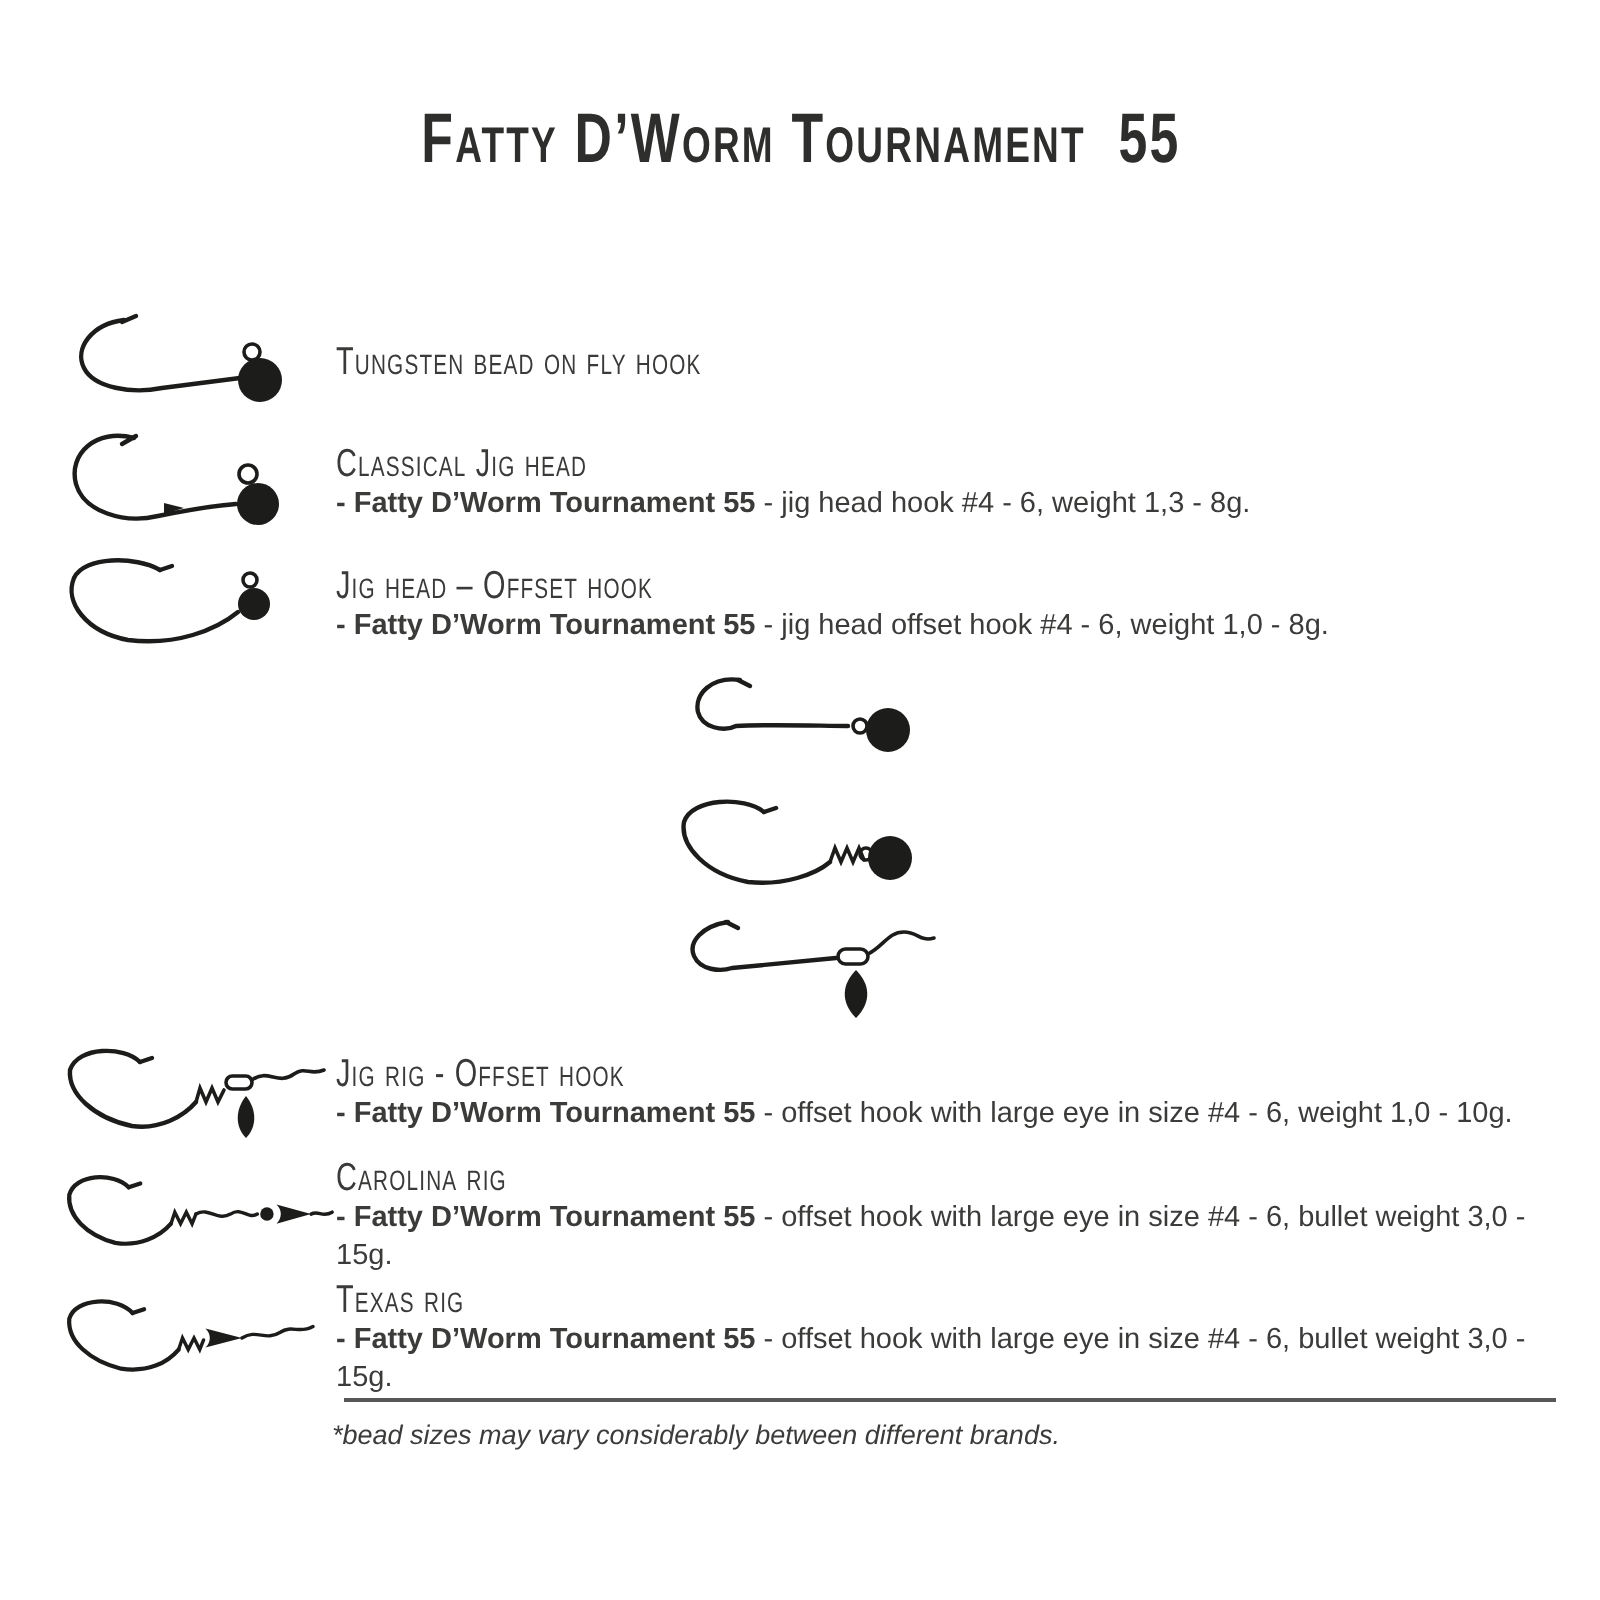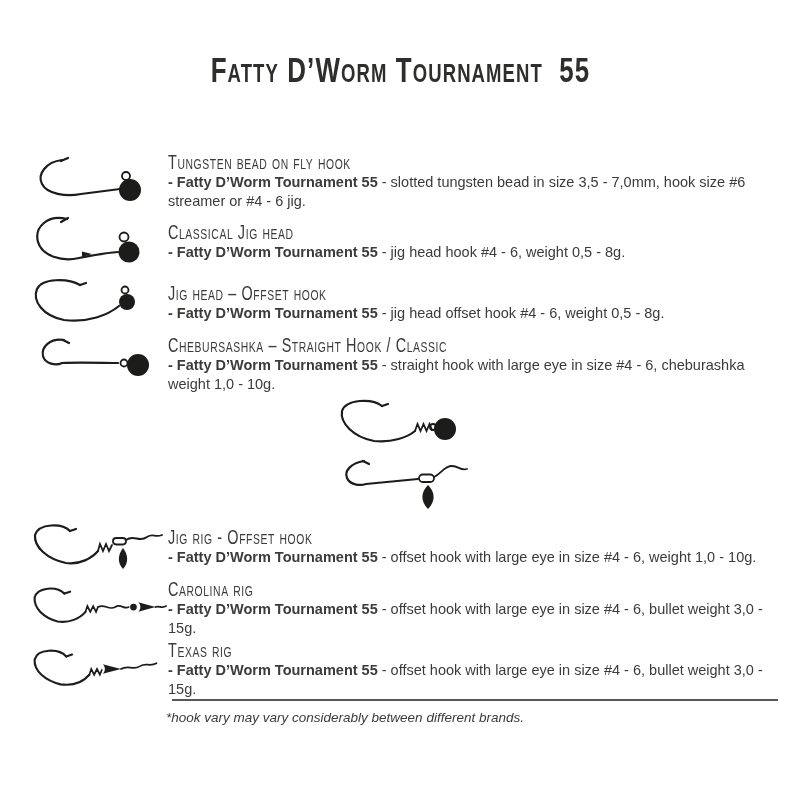--- a/index.html
+++ b/index.html
@@ -50,67 +50,62 @@
       <div class="illus">
         <svg width="140" height="56" viewBox="0 0 140 56">
           <path class="ink" d="M35,8 l7,-3"></path>
           <path class="ink" d="M36,7 C20,9 11,21 16,31 C21,41 40,44 55,41 L94,36"></path>
           <circle class="ink-thin" cx="100" cy="23" r="4"></circle>
           <circle class="ink-fill" cx="104" cy="37" r="11"></circle>
         </svg>
       </div>
       <div class="row-text">
         <span class="row-heading">Tungsten bead on fly hook</span><br>
-        <span class="row-desc"><span class="product">- Fatty D’Worm Tournament 55</span><span> - slotted tungsten bead in size 3,5 - 7,0mm, hook size #6 streamer or #4 - 6 jig.</span></span>
       </div>
     </div>
 
     <div class="row">
       <div class="illus">
         <svg width="140" height="56" viewBox="0 0 140 56">
           <path class="ink" d="M42,4 l-7,4"></path>
           <path class="ink" d="M41,5 C22,0 8,13 12,28 C16,42 36,48 53,44 C68,41 80,39 92,38"></path>
           <path class="ink-fill" d="M56,43 l10,-3 l-10,-2.5 z"></path>
           <circle class="ink-thin" cx="98" cy="23" r="4.5"></circle>
           <circle class="ink-fill" cx="103" cy="38" r="10.5"></circle>
         </svg>
       </div>
       <div class="row-text">
         <span class="row-heading">Classical Jig head</span><br>
-        <span class="row-desc"><span class="product">- Fatty D’Worm Tournament 55</span><span> - jig head hook #4 - 6, weight 0,5 - 8g.</span></span>
+        <span class="row-desc"><span class="product">- Fatty D’Worm Tournament 55</span><span> - jig head hook #4 - 6, weight 1,3 - 8g.</span></span>
       </div>
     </div>
 
     <div class="row">
       <div class="illus">
         <svg width="140" height="56" viewBox="0 0 140 56">
           <path class="ink" d="M54,10 l6,-2"></path>
           <path class="ink" d="M54,10 C42,3 16,3 11,14 C6,26 17,41 38,45 C62,48 82,40 93,31"></path>
           <circle class="ink-thin" cx="99" cy="15" r="3.5"></circle>
           <circle class="ink-fill" cx="101" cy="27" r="8"></circle>
         </svg>
       </div>
       <div class="row-text">
         <span class="row-heading">Jig head – Offset hook</span><br>
-        <span class="row-desc"><span class="product">- Fatty D’Worm Tournament 55</span><span> - jig head offset hook #4 - 6, weight 0,5 - 8g.</span></span>
+        <span class="row-desc"><span class="product">- Fatty D’Worm Tournament 55</span><span> - jig head offset hook #4 - 6, weight 1,0 - 8g.</span></span>
       </div>
     </div>
 
     <div class="row">
       <div class="illus">
         <svg width="140" height="56" viewBox="0 0 140 56">
           <path class="ink" d="M37,4 l6,3"></path>
           <path class="ink" d="M38,4 C24,2 15,11 17,20 C19,28 30,30 36,27 C52,26 80,27 92,27"></path>
           <circle class="ink-thin" cx="98" cy="27" r="3.5"></circle>
           <circle class="ink-fill" cx="112" cy="29" r="11"></circle>
         </svg>
-      </div>
-      <div class="row-text">
-        <span class="row-heading">Chebursashka – Straight Hook / Classic</span><br>
-        <span class="row-desc"><span class="product">- Fatty D’Worm Tournament 55</span><span> - straight hook with large eye in size #4 - 6, cheburashka weight 1,0 - 10g.</span></span>
       </div>
     </div>
 
     <div class="row">
       <div class="illus">
         <svg width="140" height="56" viewBox="0 0 140 56">
           <path class="ink" d="M50,9 l6,-2"></path>
           <path class="ink" d="M50,9 C40,1 14,2 10,14 C8,26 21,40 42,44 C60,46 76,40 83,34"></path>
           <path class="ink-thin" d="M83,34 l2.5,-7 l3,7 l3,-7 l3,7 l3,-7 l2.5,6"></path>
           <circle class="ink-thin" cx="101" cy="30" r="3"></circle>
@@ -178,15 +173,15 @@
       </div>
       <div class="row-text">
         <span class="row-heading">Texas rig</span><br>
         <span class="row-desc"><span class="product">- Fatty D’Worm Tournament 55</span><span> - offset hook with large eye in size #4 - 6, bullet weight 3,0 - 15g.</span></span>
       </div>
     </div>
 
   </div>
 
   <div class="rule"></div>
-  <div class="footnote">*hook vary may vary considerably between different brands.</div>
+  <div class="footnote">*bead sizes may vary considerably between different brands.</div>
 
 </div>
 
 </body></html>

